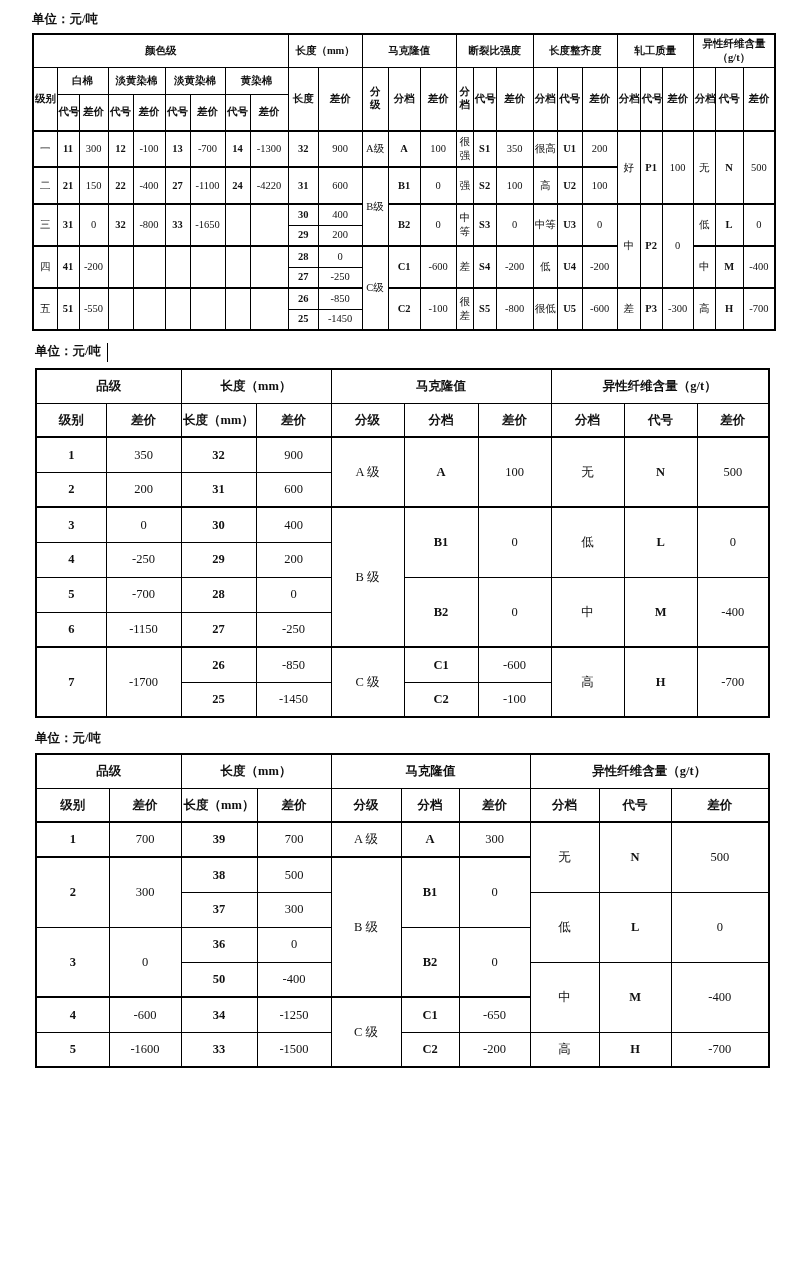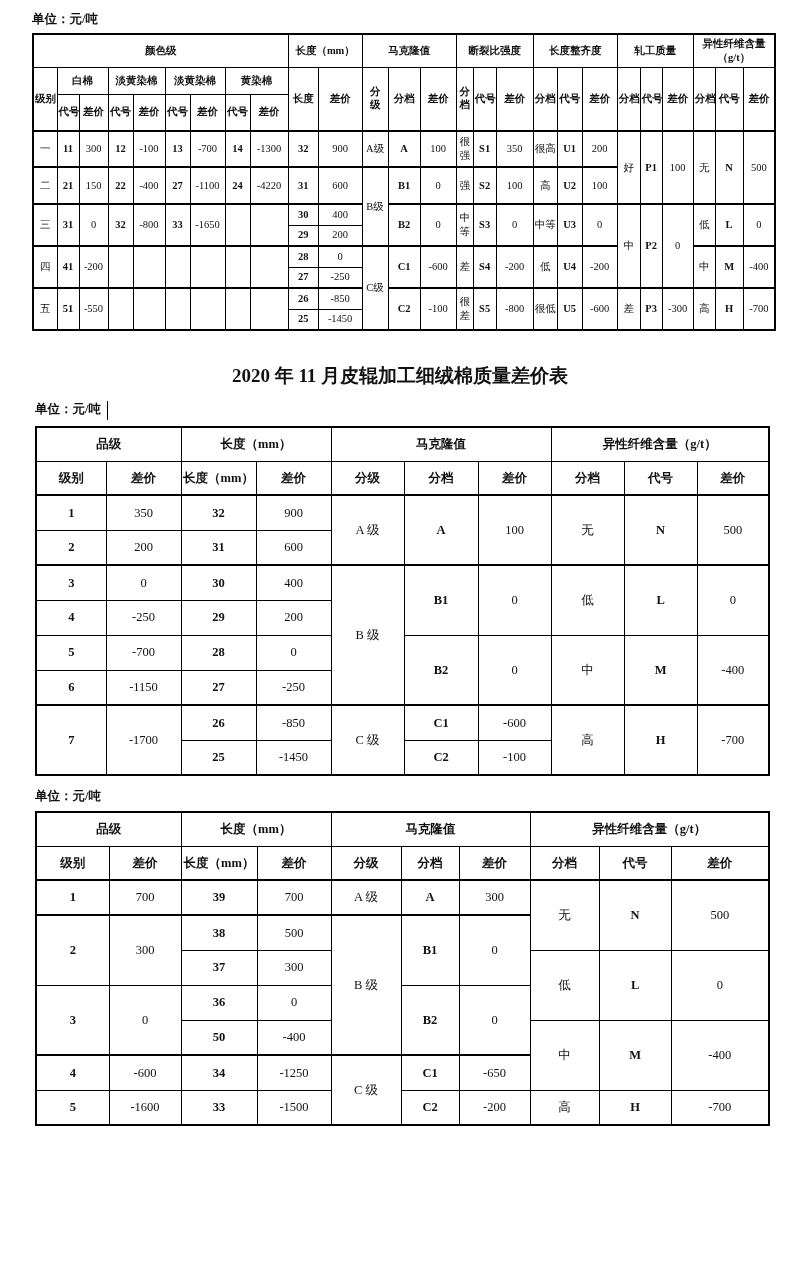--- a/index.html
+++ b/index.html
@@ -250,21 +250,20 @@
       </tr>
       <tr class="rs">
         <td class="gl b">25</td>
         <td>-1450</td>
       </tr>
     </tbody>
   </table>
 </section>
 
 <section class="s2">
-  <h2 class="title23">2020 年 11 月皮辊加工细绒棉质量差价表</h2>
   <div class="unit u23"><span>单位：元/吨</span><span class="cursor"></span></div>
   <table class="qt t23">
     <colgroup>
       <col style="width:70px">
           <col style="width:75px">
           <col style="width:75px">
           <col style="width:75px">
           <col style="width:73px">
           <col style="width:74px">
           <col style="width:73px">

